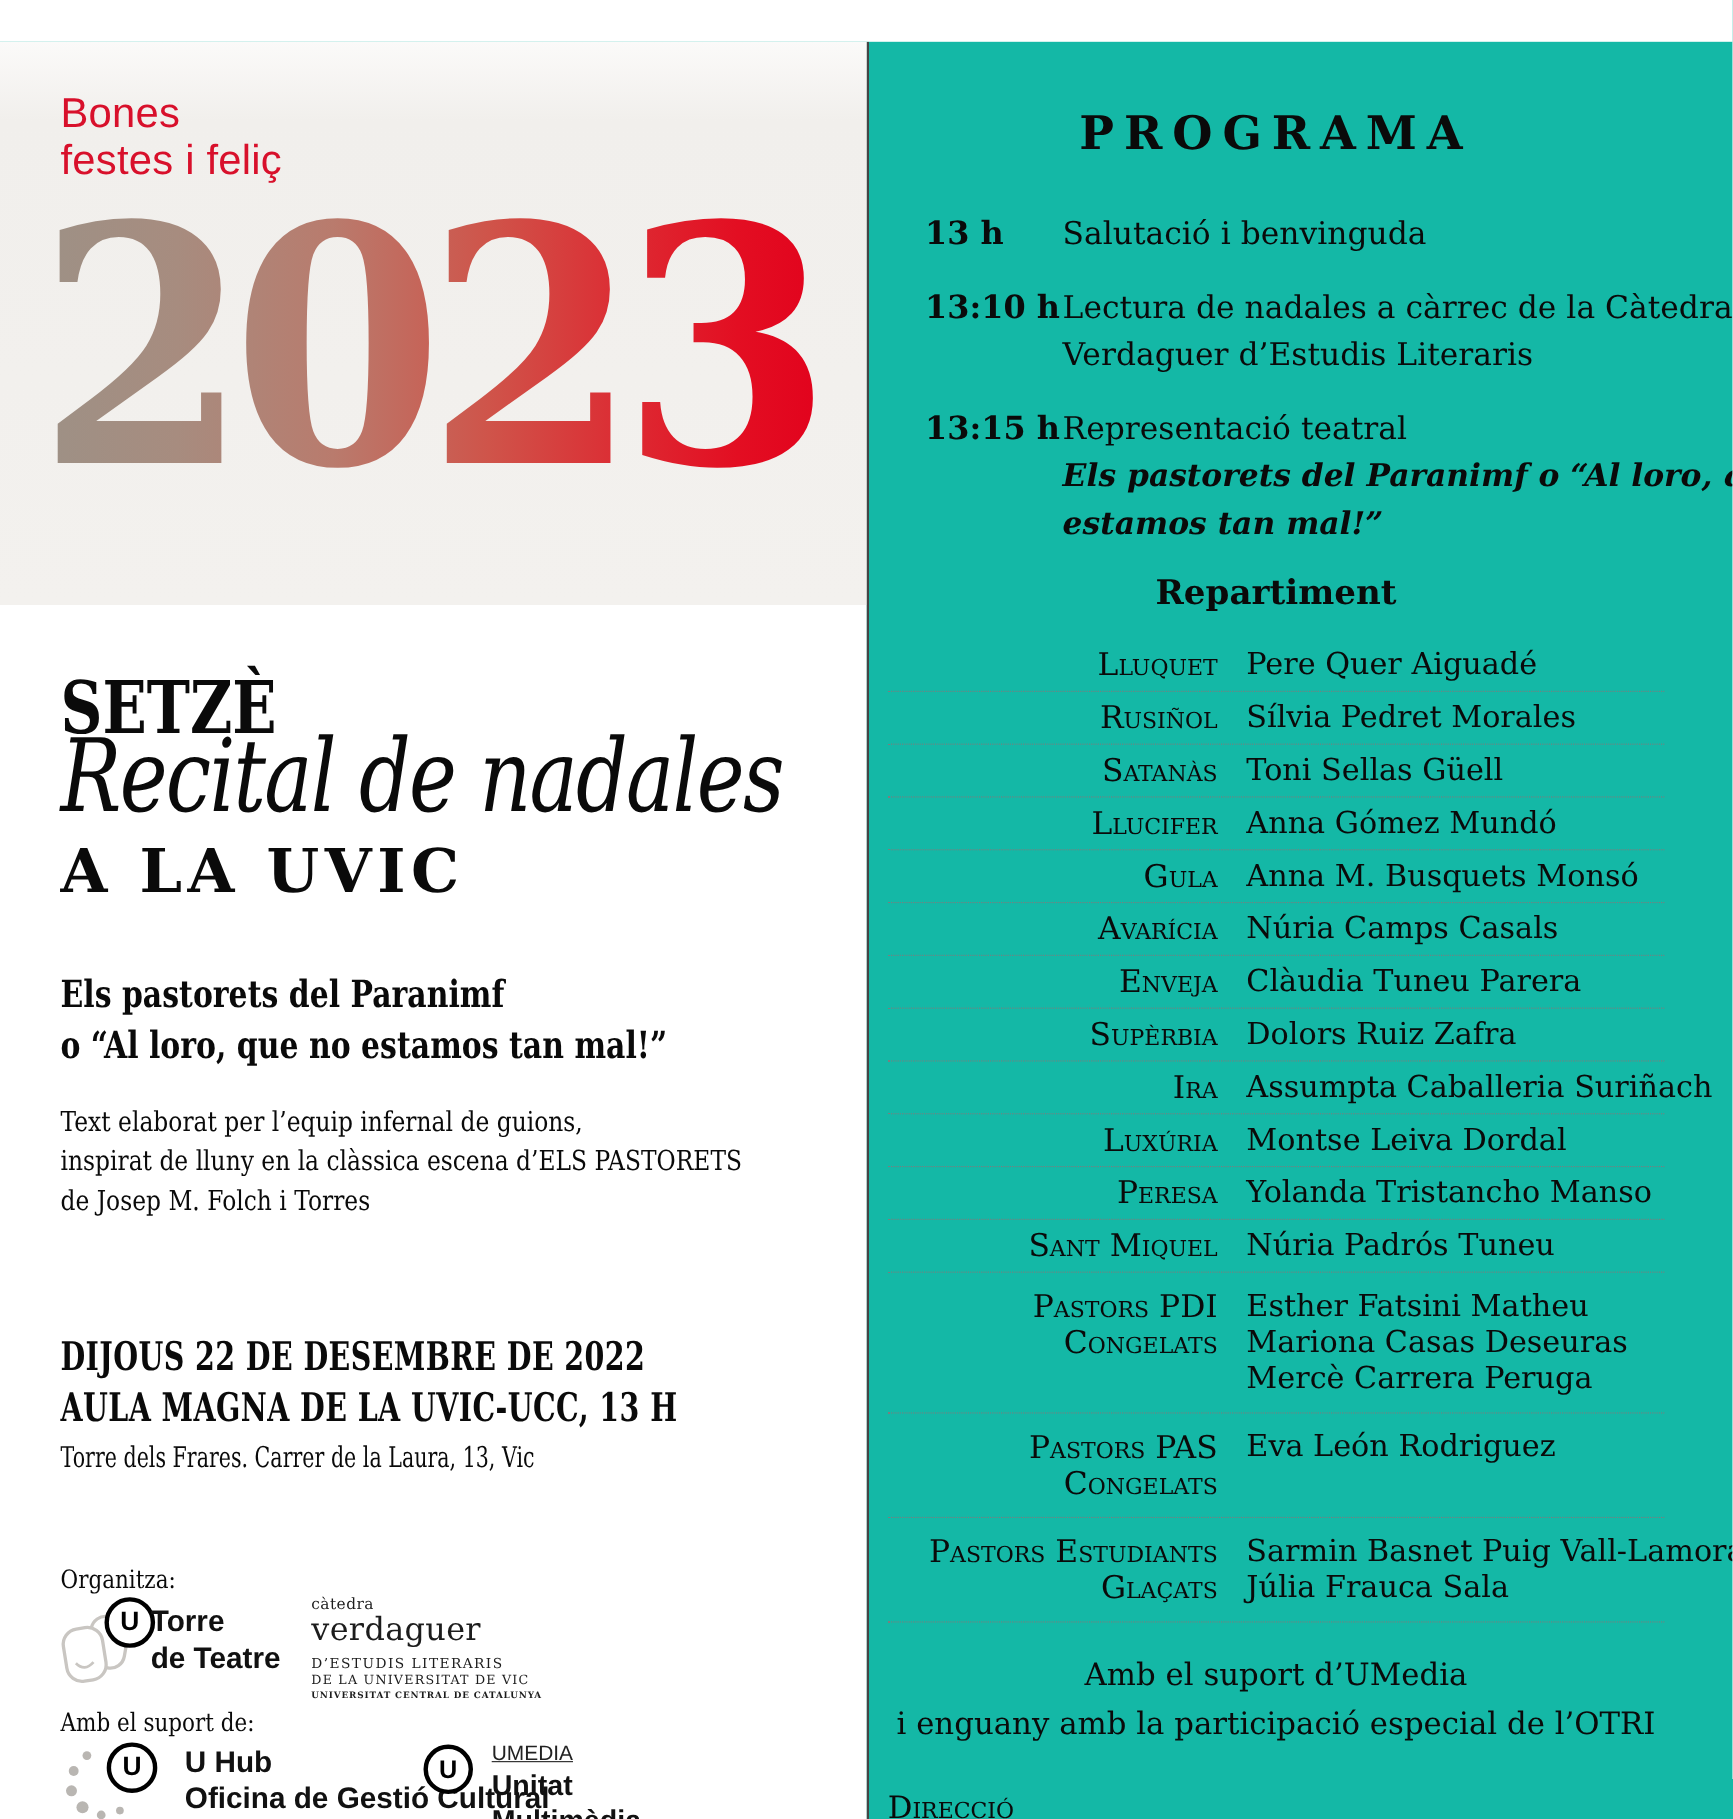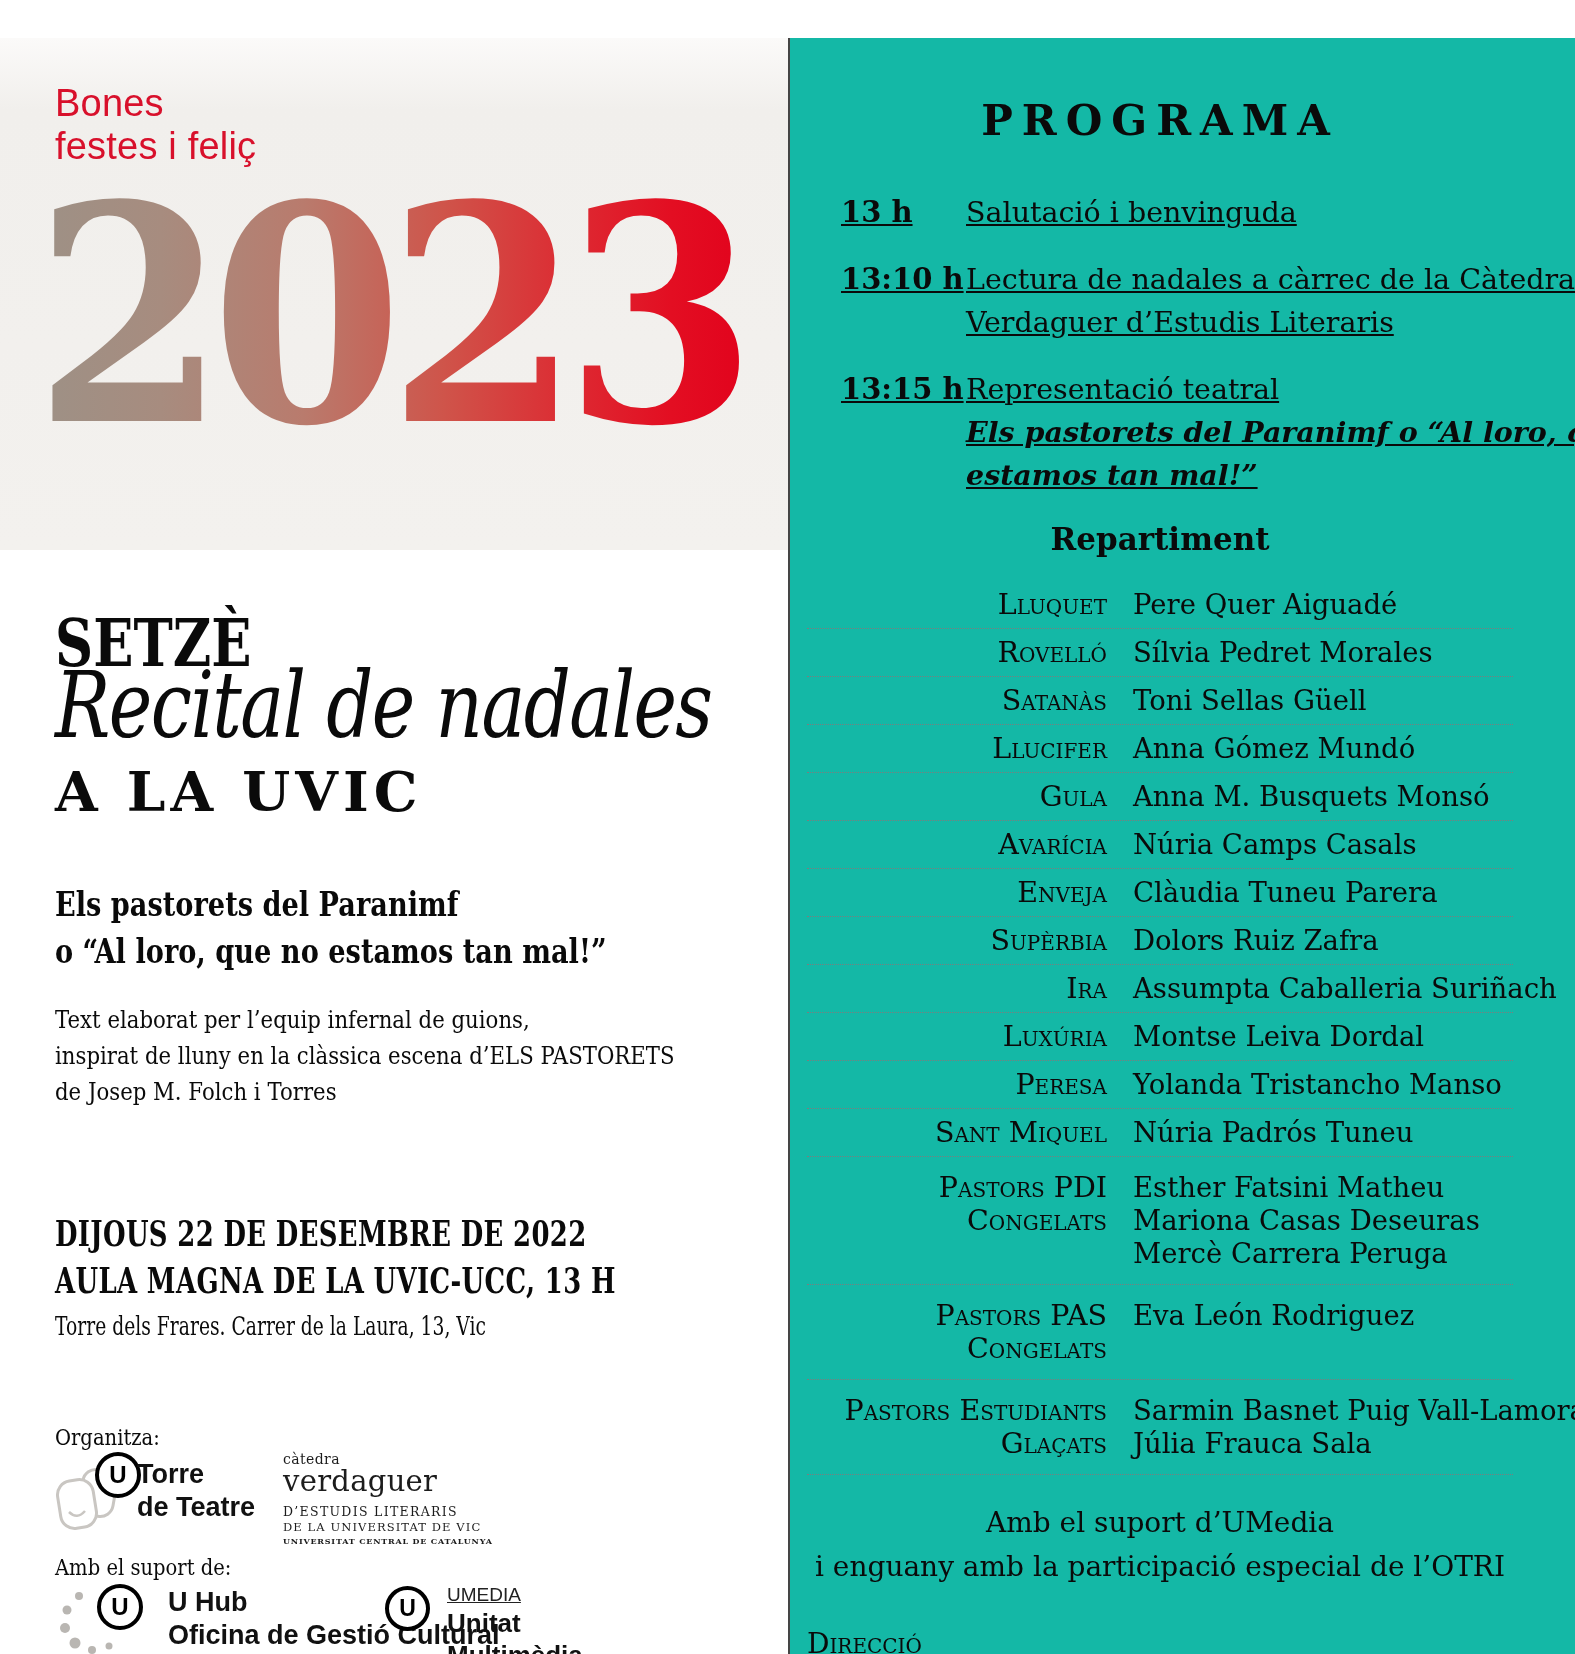--- a/index.html
+++ b/index.html
@@ -61,21 +61,21 @@
   
   .divider{position:absolute;left:788px;top:0;width:2px;height:1654px;background:#454545;}
   .bottom-line{position:absolute;left:790px;top:1649px;width:785px;height:2px;background:#9a9a9a;}
 
   
   .right-col{position:absolute;left:789px;top:0;width:786px;height:1654px;
              padding:0;box-sizing:border-box;}
   .rc-content{position:absolute;left:18px;right:62px;top:0;}
   .program-title{margin-top:58px;text-align:center;font-size:42px;font-weight:700;letter-spacing:9px;}
   .schedule{margin:46px 0 0 34px;}
-  .schedule-row{display:grid;grid-template-columns:125px 1fr;margin-bottom:24px;text-decoration:underline;}
+  .schedule-row{display:grid;grid-template-columns:125px 1fr;margin-bottom:24px;}
   .schedule-time{font-weight:700;font-size:29px;line-height:43px;white-space:nowrap;}
   .schedule-lines{font-size:28.5px;line-height:43px;white-space:nowrap;}
   .schedule-lines .italic{font-style:italic;font-weight:600;}
   .cast-title{margin-top:20px;text-align:center;font-size:31px;font-weight:700;}
   .cast-table{margin-top:24px;}
   .cast-row{display:grid;grid-template-columns:300px 1fr;column-gap:26px;
             padding:7px 0;border-bottom:1px dotted #7d7d7d;}
   .cast-row.multi{padding:14px 0;}
   .cast-roles{text-align:right;font-variant:small-caps;font-size:28.5px;line-height:33px;white-space:nowrap;}
   .cast-names{font-size:27.5px;line-height:33px;white-space:nowrap;}
@@ -207,21 +207,21 @@
           <div class="cast-row">
             <div class="cast-roles">
               <div>Lluquet</div>
             </div>
             <div class="cast-names">
               <div>Pere Quer Aiguadé</div>
             </div>
           </div>
           <div class="cast-row">
             <div class="cast-roles">
-              <div>Rovelló</div>
+              <div>Rusiñol</div>
             </div>
             <div class="cast-names">
               <div>Sílvia Pedret Morales</div>
             </div>
           </div>
           <div class="cast-row">
             <div class="cast-roles">
               <div>Satanàs</div>
             </div>
             <div class="cast-names">

